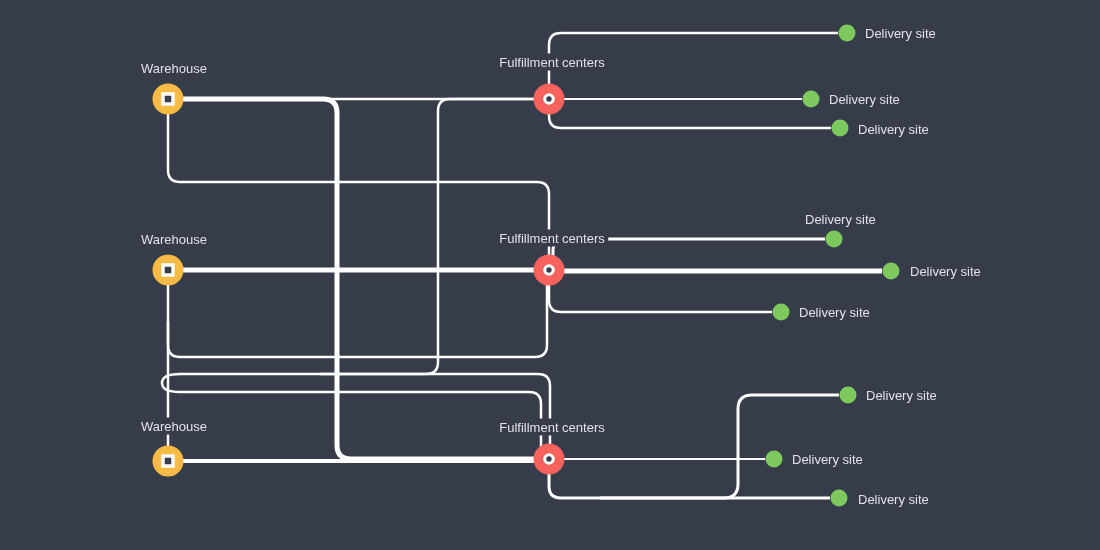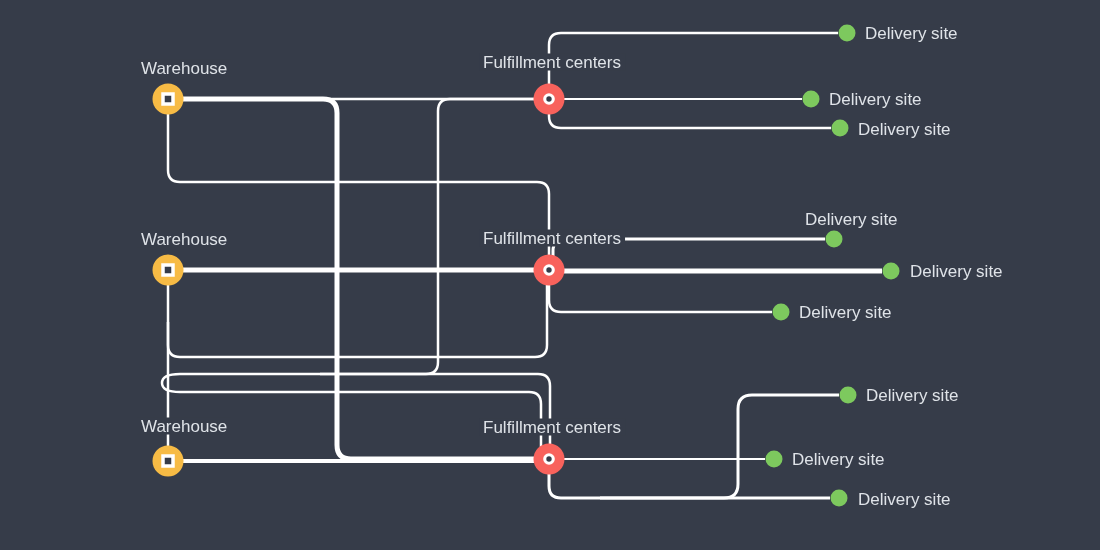--- a/index.html
+++ b/index.html
@@ -1,19 +1,19 @@
 <!DOCTYPE html>
 <html><head>
 <meta charset="utf-8">
 <style>
   html,body{margin:0;padding:0;background:#363c49;}
   #stage{position:relative;width:1100px;height:550px;background:#363c49;overflow:hidden;
          font-family:"Liberation Sans",sans-serif;}
   #stage svg{position:absolute;left:0;top:0;}
-  .lbl{position:absolute;font-size:17px;line-height:15px;color:#dfe3e8;white-space:nowrap;
+  .lbl{position:absolute;font-size:13px;line-height:15px;color:#dfe3e8;white-space:nowrap;
        background:#363c49;padding:1px 4px;transform:translateY(-50%);z-index:5;}
   .lbl.center{transform:translate(-50%,-50%);}
 </style>
 </head>
 <body>
 
 <div id="stage" style="width: 1100px; height: 550px; background: rgb(54, 60, 73);">
     <svg width="1100" height="550">
       <path d="M 168 99 L 549 99" fill="none" stroke="#ffffff" stroke-width="2.5"></path>
       <path d="M 168 99 L 323 99 Q 337 99 337 113 L 337 445 Q 337 459 351 459 L 549 459" fill="none" stroke="#ffffff" stroke-width="5"></path>

